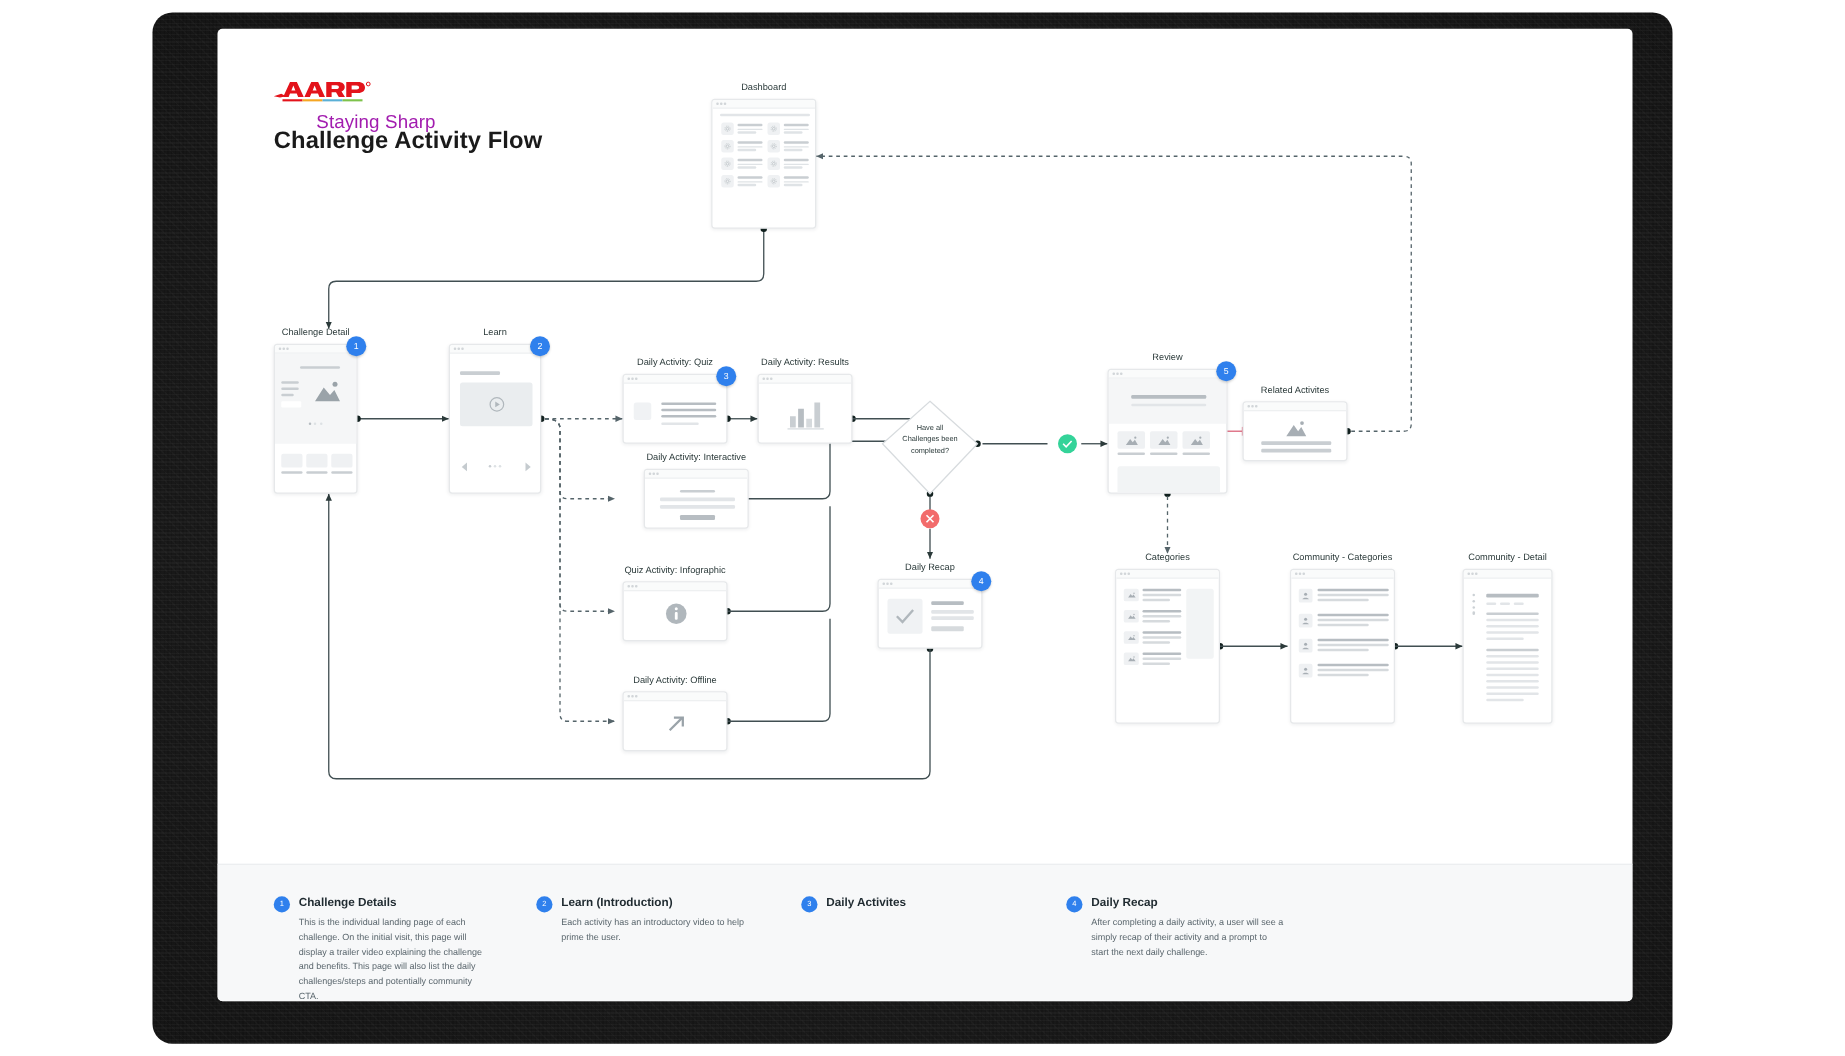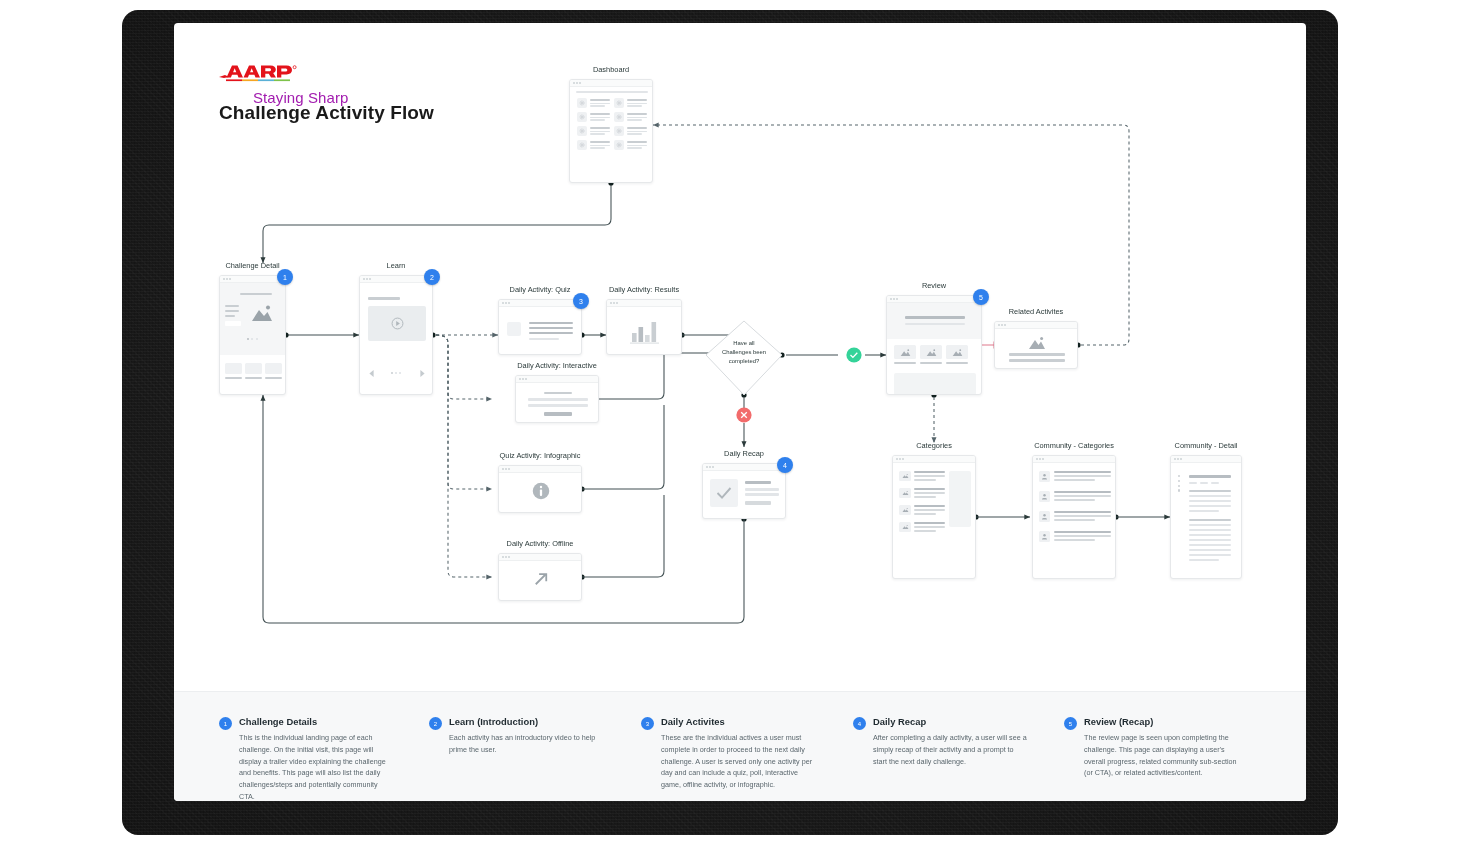--- a/index.html
+++ b/index.html
@@ -795,28 +795,22 @@
         <div class="legend-body">This is the individual landing page of each challenge. On the initial visit, this page will display a trailer video explaining the challenge and benefits. This page will also list the daily challenges/steps and potentially community CTA.</div>
       </div>
       <div class="legend-item" style="left:255px; width:175px;">
         <div class="legend-num">2</div>
         <div class="legend-title">Learn (Introduction)</div>
         <div class="legend-body">Each activity has an introductory video to help prime the user.</div>
       </div>
       <div class="legend-item" style="left:467px; width:175px;">
         <div class="legend-num">3</div>
         <div class="legend-title">Daily Activites</div>
-        <div class="legend-body">These are the individual actives a user must complete in order to proceed to the next daily challenge. A user is served only one activity per day and can include a quiz, poll, interactive game, offline activity, or infographic.</div>
       </div>
       <div class="legend-item" style="left:679px; width:175px;">
         <div class="legend-num">4</div>
         <div class="legend-title">Daily Recap</div>
         <div class="legend-body">After completing a daily activity, a user will see a simply recap of their activity and a prompt to start the next daily challenge.</div>
       </div>
-      <div class="legend-item" style="left:890px; width:175px;">
-        <div class="legend-num">5</div>
-        <div class="legend-title">Review (Recap)</div>
-        <div class="legend-body">The review page is seen upon completing the challenge. This page can displaying a user's overall progress, related community sub-section (or CTA), or related activities/content.</div>
-      </div>
     </div>
 
   </div>
 </div>
 
 </body></html>

